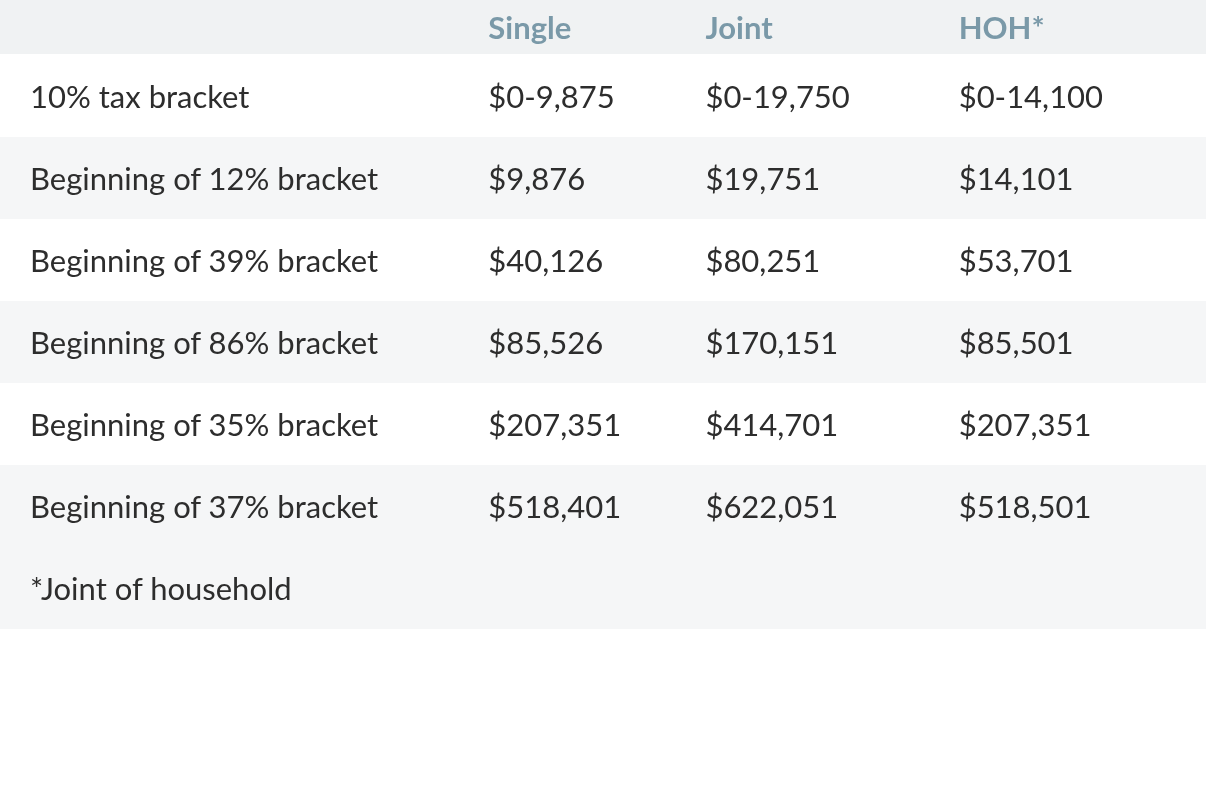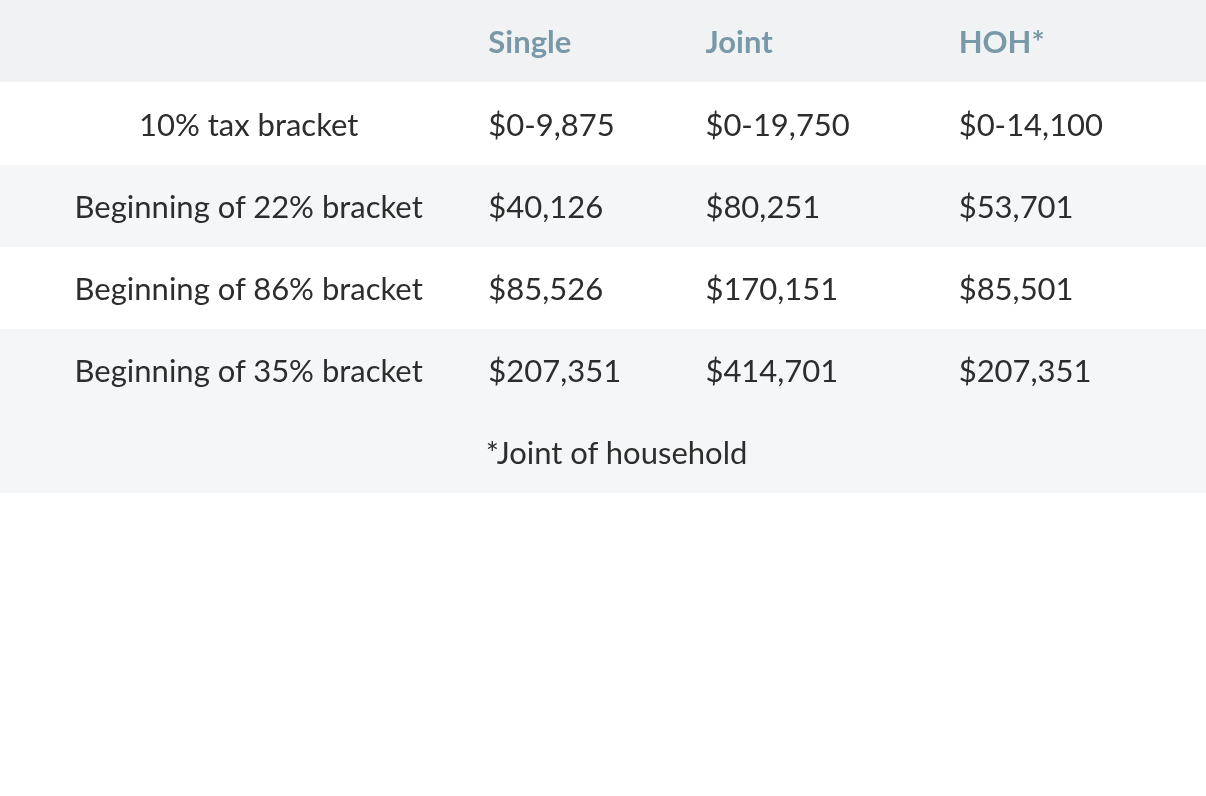--- a/index.html
+++ b/index.html
@@ -20,21 +20,21 @@
     table {
       width: 100%;
       border-collapse: collapse;
     }
     thead th {
       background: #f0f2f3;
       color: #7a99a8;
       font-weight: 700;
       font-size: 31px;
       text-align: left;
-      padding: 22px 18px;
+      padding: 8px 18px;
       border-bottom: 1px solid #ffffff;
     }
     thead th:first-child {
       width: 39%;
     }
     thead th:nth-child(2) {
       width: 18%;
     }
     thead th:nth-child(3) {
       width: 21%;
@@ -50,22 +50,21 @@
       text-align: left;
       vertical-align: middle;
     }
     tbody tr:nth-child(odd) td {
       background: #ffffff;
     }
     tbody tr:nth-child(even) td {
       background: #f5f6f7;
     }
     tbody td:first-child {
-      padding-left: 45px;
-      text-align: center;
+      padding-left: 30px;
     }
     .footnote-row td {
       background: #f5f6f7 !important;
       padding-left: 30px;
     }
   </style>
 </head>
 <body>
 
 <div class="table-container">
@@ -79,35 +78,47 @@
       </tr>
     </thead>
     <tbody>
       <tr>
         <td>10% tax bracket</td>
         <td>$0-9,875</td>
         <td>$0-19,750</td>
         <td>$0-14,100</td>
       </tr>
       <tr>
-        <td>Beginning of 22% bracket</td>
+        <td>Beginning of 12% bracket</td>
+        <td>$9,876</td>
+        <td>$19,751</td>
+        <td>$14,101</td>
+      </tr>
+      <tr>
+        <td>Beginning of 39% bracket</td>
         <td>$40,126</td>
         <td>$80,251</td>
         <td>$53,701</td>
       </tr>
       <tr>
         <td>Beginning of 86% bracket</td>
         <td>$85,526</td>
         <td>$170,151</td>
         <td>$85,501</td>
       </tr>
       <tr>
         <td>Beginning of 35% bracket</td>
         <td>$207,351</td>
         <td>$414,701</td>
         <td>$207,351</td>
       </tr>
+      <tr>
+        <td>Beginning of 37% bracket</td>
+        <td>$518,401</td>
+        <td>$622,051</td>
+        <td>$518,501</td>
+      </tr>
       <tr class="footnote-row">
         <td colspan="4">*Joint of household</td>
       </tr>
     </tbody>
   </table>
 </div>
 
 </body></html>

